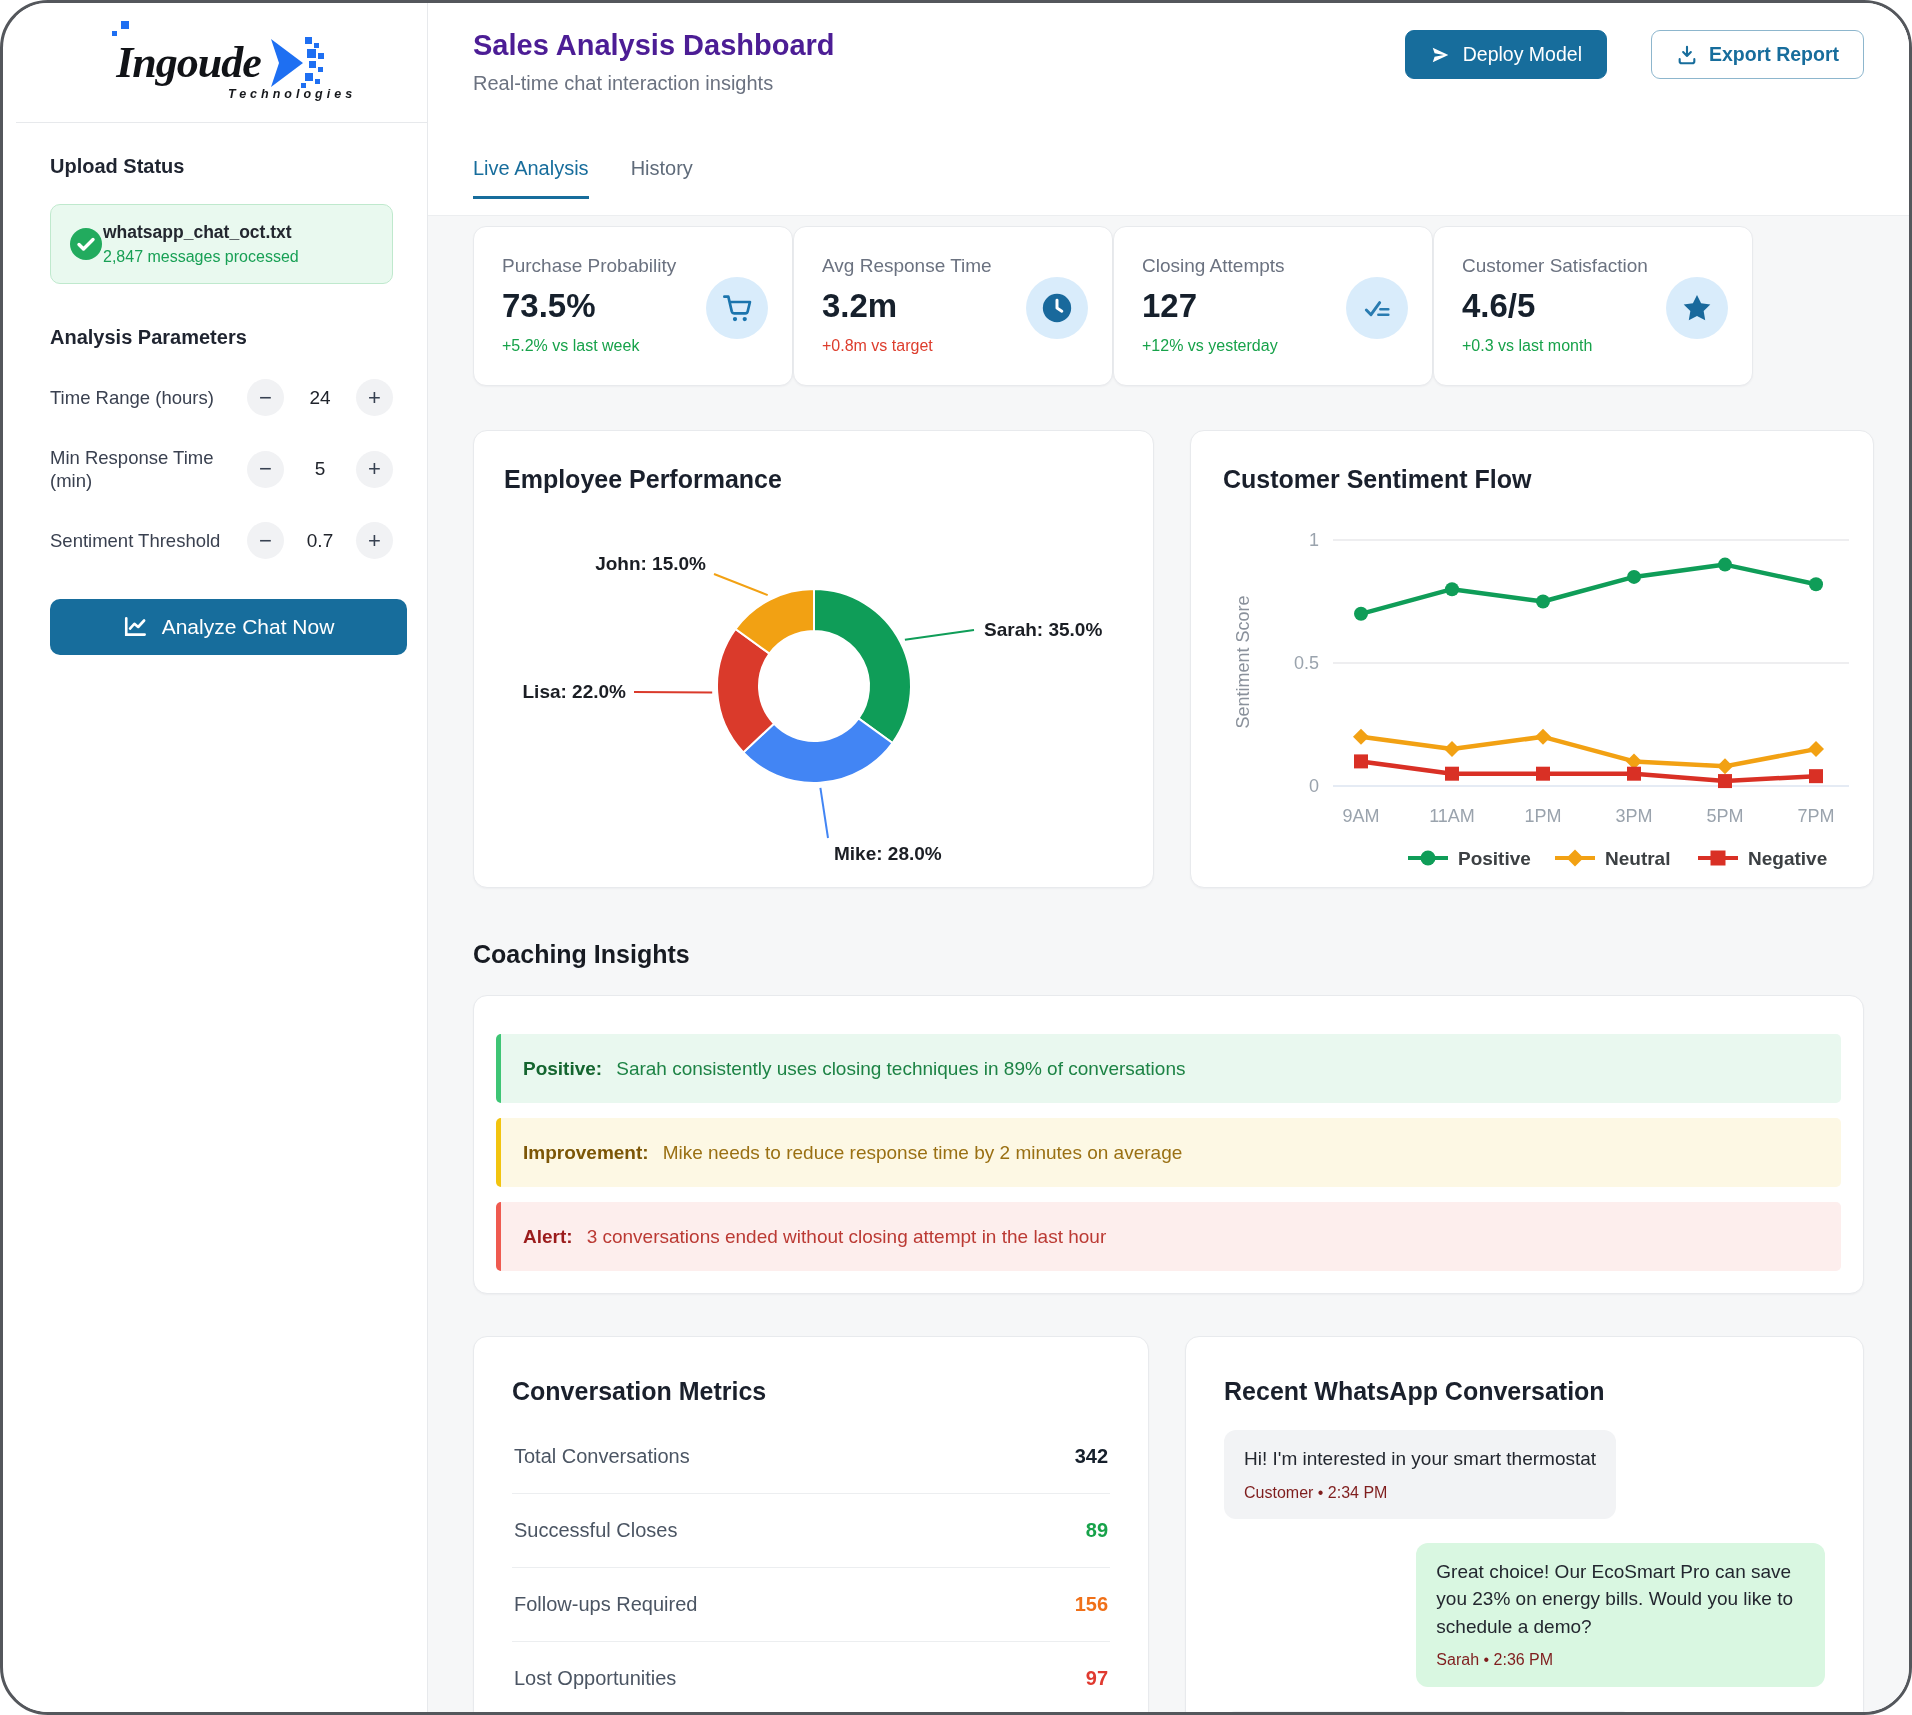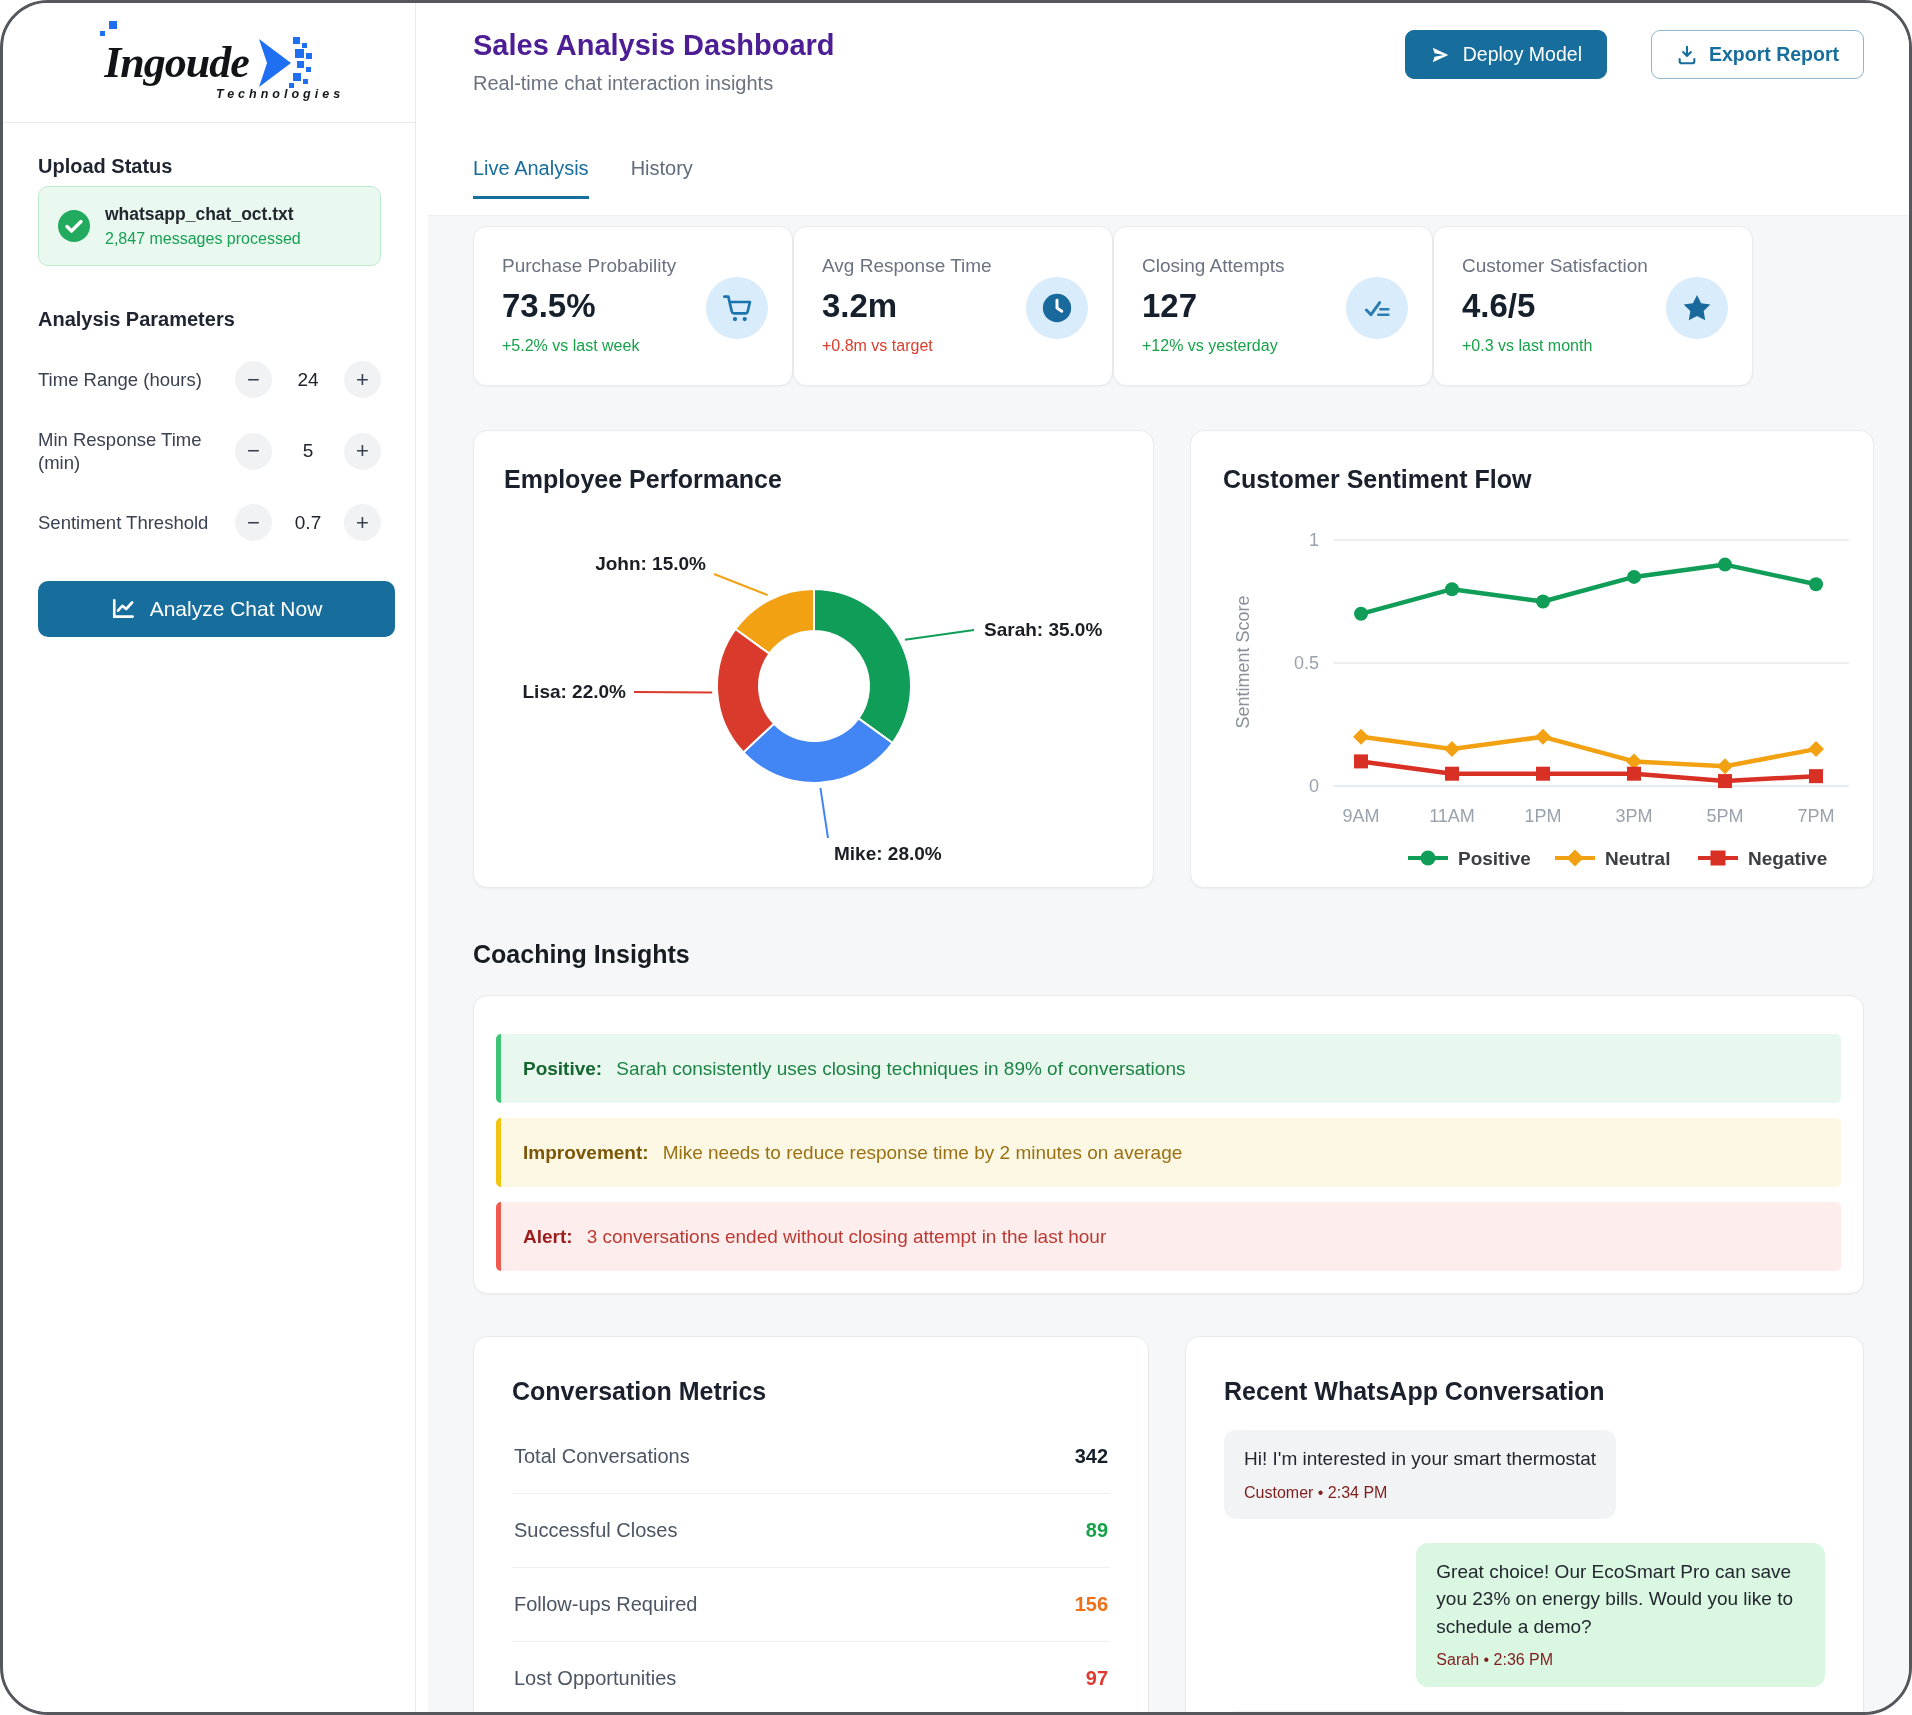--- a/index.html
+++ b/index.html
@@ -1,28 +1,28 @@
 <!DOCTYPE html>
 <html><head>
 <meta charset="utf-8">
 <style>
   * { margin:0; padding:0; box-sizing:border-box; }
   html,body { width:1912px; height:1715px; background:#fff; font-family:"Liberation Sans", sans-serif; overflow:hidden; }
   .frame { position:absolute; inset:0; width:1912px; height:1715px; border:3px solid #54575c; border-radius:48px; overflow:hidden; background:#fff; }
 
   
-  .sidebar { position:absolute; left:1px; top:0; width:412px; height:100%; background:#fff; border-right:1px solid #e7e9ec; }
+  .sidebar { position:absolute; left:13px; top:0; width:412px; height:100%; background:#fff; border-right:1px solid #e7e9ec; }
   .logo-wrap { height:120px; border-bottom:1px solid #e7e9ec; display:flex; align-items:center; justify-content:center; }
   .logo { position:relative; display:flex; align-items:center; }
   .logo-text { font-family:"Liberation Serif", serif; font-style:italic; font-weight:bold; font-size:44px; color:#111317; letter-spacing:-1px; }
   .logo-sub { position:absolute; right:60px; bottom:-2px; font-size:12.5px; font-weight:bold; letter-spacing:4px; color:#16181c; font-style:italic; }
   .logo-pixels { position:absolute; left:-4px; top:-10px; }
   .side-section { padding:0 34px; }
   .side-heading { font-size:20px; font-weight:bold; color:#1f2430; margin-top:32px; }
-  .upload-box { margin-top:8px; background:#e9f9ef; border:1px solid #bfe9cd; border-radius:10px; padding:17px 18px; display:flex; align-items:center; gap:14px; }
+  .upload-box { margin-top:26px; background:#e9f9ef; border:1px solid #bfe9cd; border-radius:10px; padding:17px 18px; display:flex; align-items:center; }
   .upload-file { font-size:17.5px; color:#23272f; font-weight:bold; }
   .upload-status { font-size:16px; color:#18a055; margin-top:5px; }
   .param-row { display:flex; align-items:center; margin-top:30px; }
   .param-label { flex:1; font-size:18.5px; color:#3a4150; line-height:1.25; padding-right:6px; }
   .stepper { width:37px; height:37px; border-radius:50%; background:#f1f2f4; border:none; color:#374151; font-size:22px; line-height:1; display:flex; align-items:center; justify-content:center; cursor:pointer; }
   .param-value { width:72px; text-align:center; font-size:19px; color:#20242c; }
   .analyze-btn { margin:40px 34px 0; width:357px; height:56px; background:#176d9c; border:none; border-radius:10px; color:#fff; font-size:21px; display:flex; align-items:center; justify-content:center; gap:13px; cursor:pointer; font-family:inherit; }
 
   
   .main { position:absolute; left:425px; top:0; right:0; bottom:0; background:#f6f7f8; }

